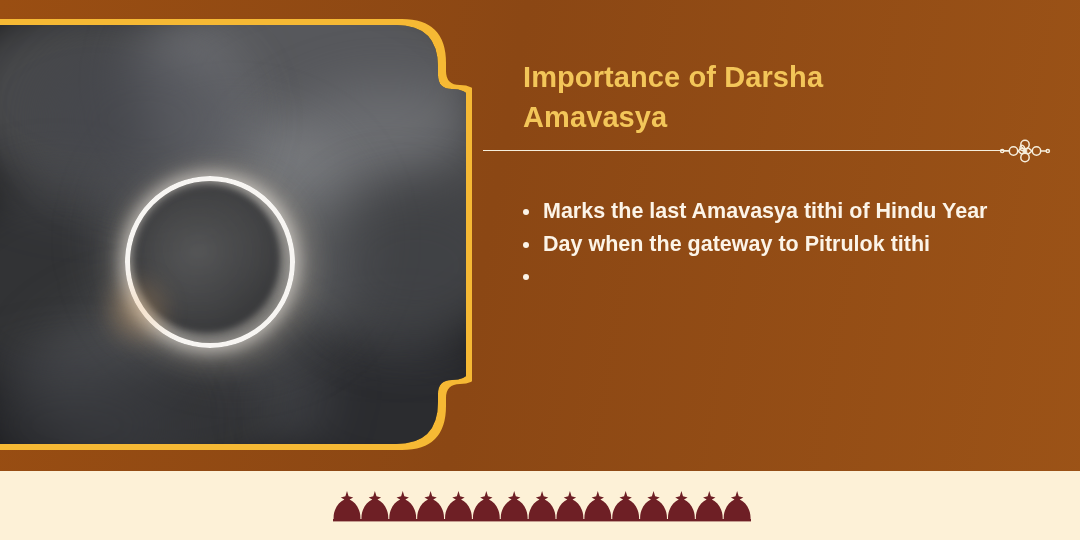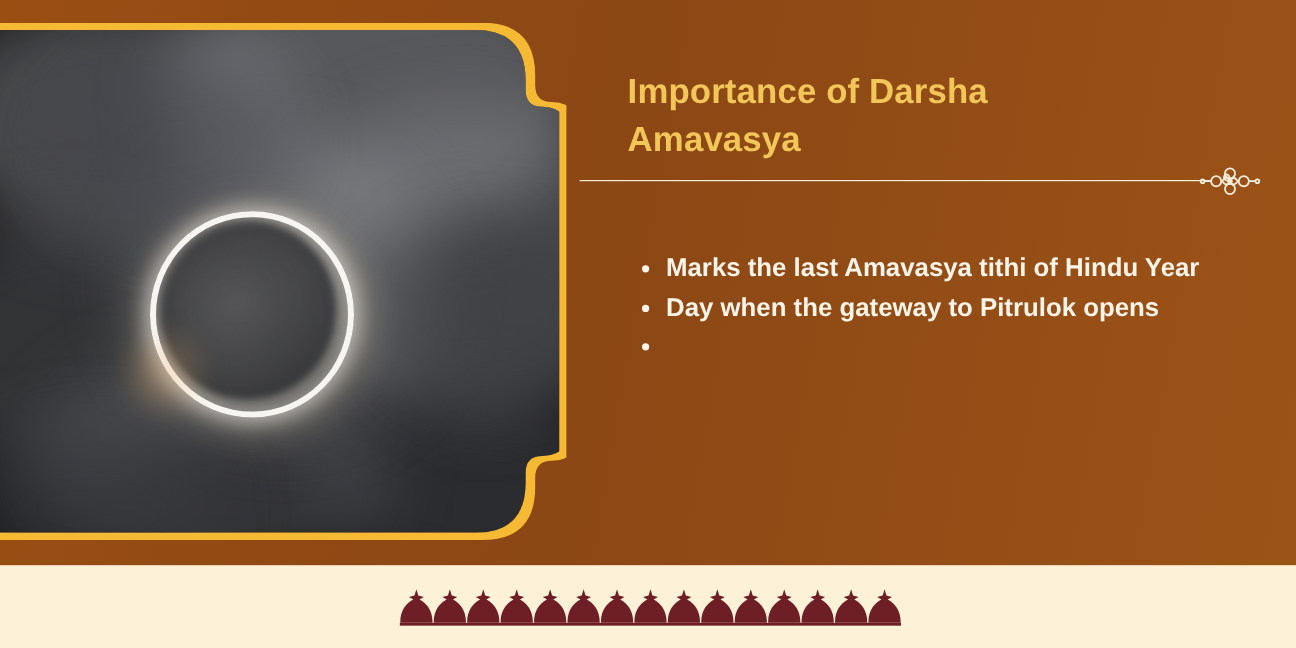--- a/index.html
+++ b/index.html
@@ -151,21 +151,21 @@
     top: 0px;
     width: 52px;
     height: 26px;
   }
 
   #bullet-list {
     position: absolute;
     left: 22px;
     top: 196px;
     width: 540px;
-    margin: 12px;
+    margin: 0;
     padding: 0;
     list-style: none;
   }
   .bullet-item {
     position: relative;
     padding-left: 38px;
     color: #FCF4E8;
     font-size: 21.5px;
     font-weight: bold;
     line-height: 1.47;
@@ -253,21 +253,21 @@
       </div>
     </div>
 
     <ul id="bullet-list">
       <li class="bullet-item">
         <span class="bullet-dot"></span>
         <span>Marks the last Amavasya tithi of Hindu Year</span>
       </li>
       <li class="bullet-item">
         <span class="bullet-dot"></span>
-        <span>Day when the gateway to Pitrulok opens</span>
+        <span>Day when the gateway to Pitrulok tithi</span>
       </li>
       <li class="bullet-item">
         <span class="bullet-dot"></span>
       </li>
     </ul>
 
   </div>
 
   <div id="bottom-band">
     <div id="dome-border">

